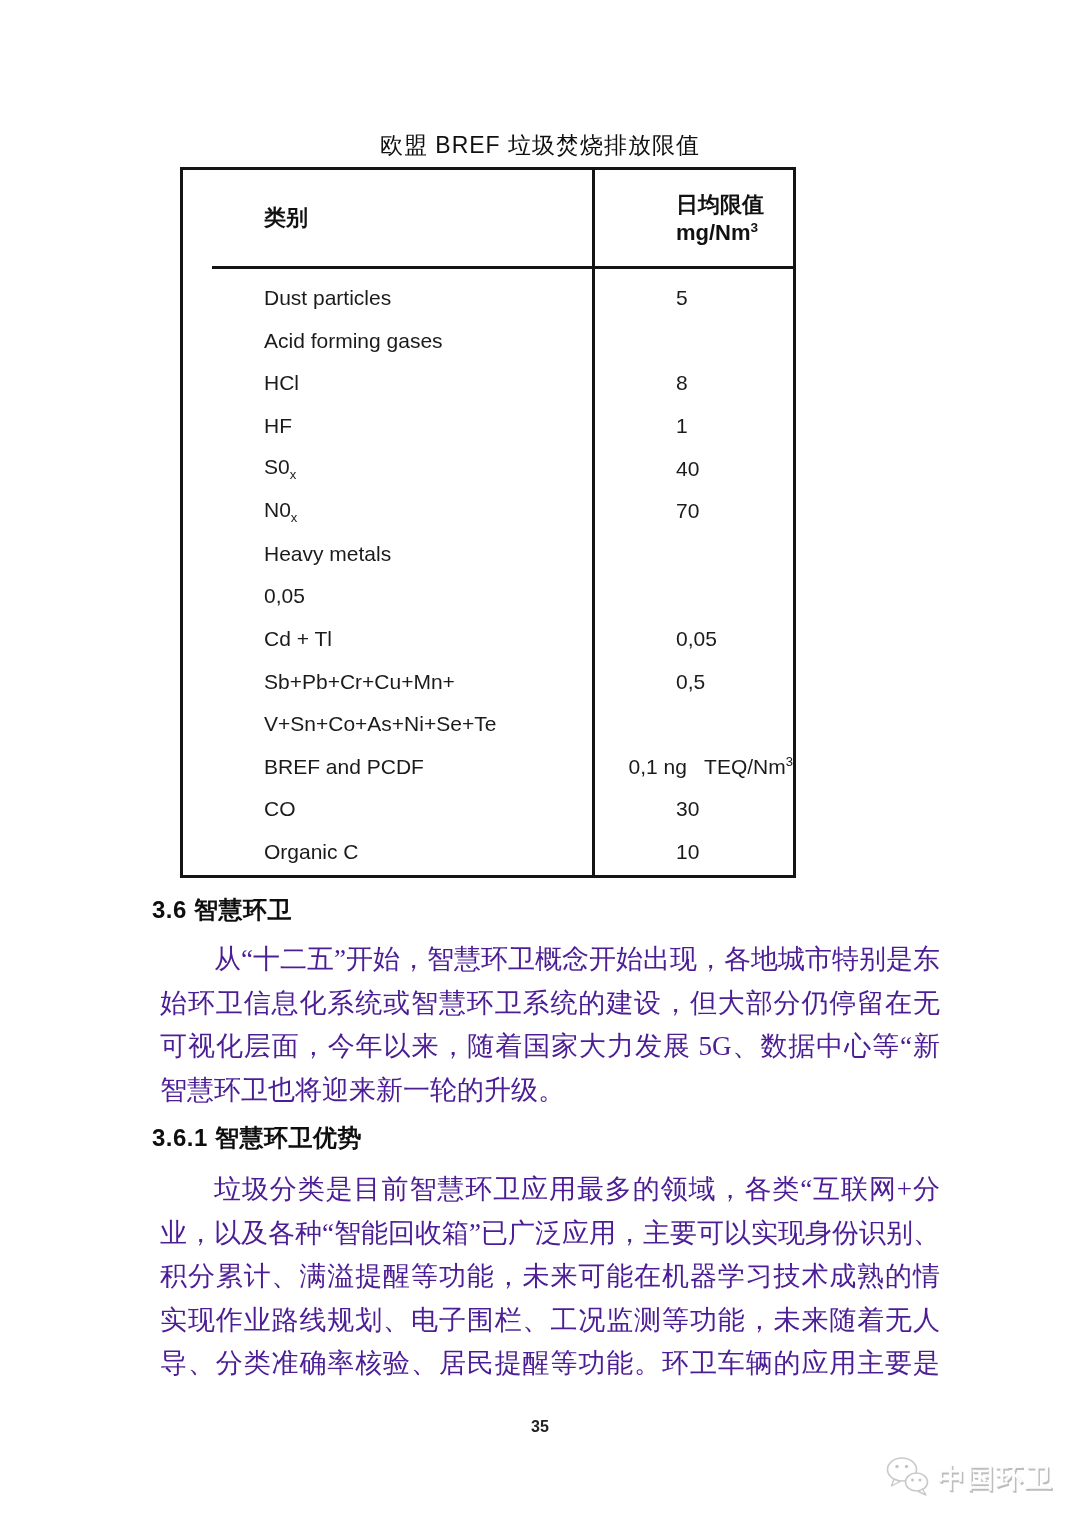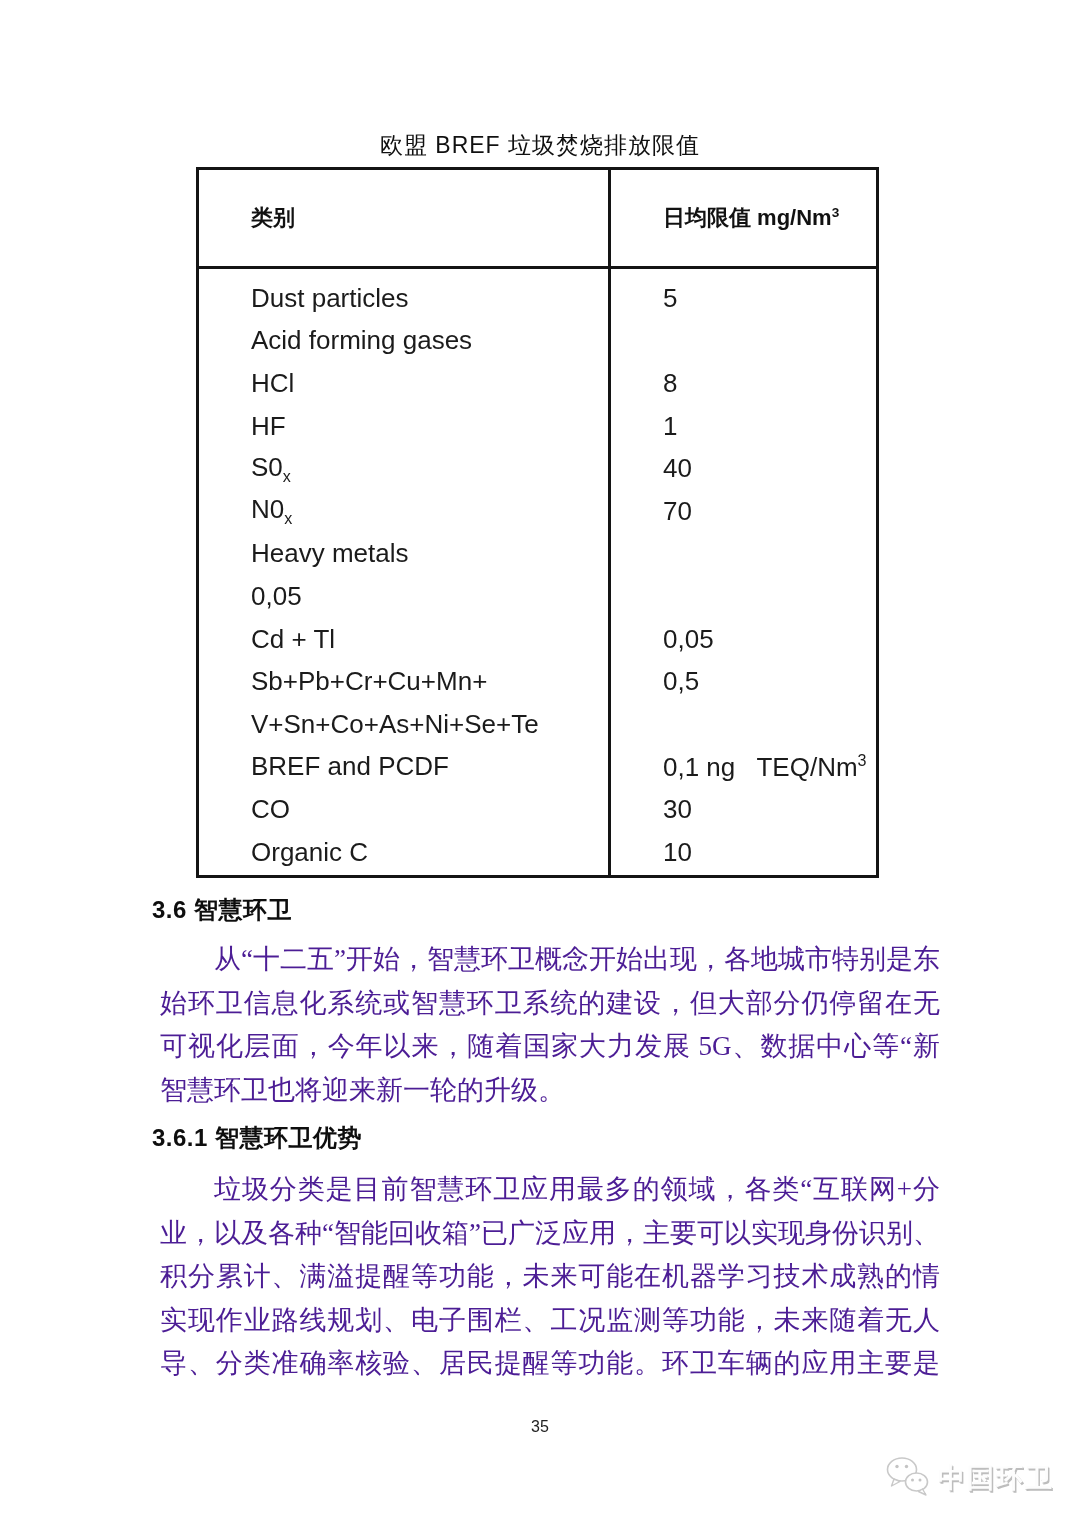--- a/index.html
+++ b/index.html
@@ -10,34 +10,34 @@
 
   
   .doc-title {
     position:absolute; left:180px; top:130px; width:720px;
     text-align:center; font-size:23px; font-weight:normal; color:#101010;
     letter-spacing:1px;
   }
 
   
   .tbl {
-    position:absolute; left:196px; top:167px; width:683px; height:711px;
-    box-sizing:border-box; border:3px solid #141414; background:#fff;
+    position:absolute; left:180px; top:167px; width:616px; height:711px;
+    box-sizing:border-box; border:3px solid #141414; background:#fff;padding-left:29px;
   }
   .tbl .vline {
     position:absolute; top:0; bottom:0; left:409px; width:3px; background:#141414;
   }
   .tbl-header {
     display:flex; height:96px; border-bottom:3px solid #141414;
     align-items:center; font-weight:bold; font-size:22px; color:#111;
   }
   .tbl-header .hc1 { width:412px; box-sizing:border-box; padding-left:52px; }
   .tbl-header .hc2 { flex:1; padding-left:52px; }
   .tbl-body { padding-top:8px; }
-  .trow { display:flex; height:42.6px; align-items:center; font-size:26px; color:#1b1b1b; }
+  .trow { display:flex; height:42.6px; align-items:center; font-size:21px; color:#1b1b1b; }
   .trow .c1 { width:412px; box-sizing:border-box; padding-left:52px; }
   .trow .c2 { flex:1; padding-left:52px; white-space:pre; }
   sub { font-size:0.62em; }
   sup { font-size:0.62em; }
 
   
   .sec-heading {
     position:absolute; left:152px; width:780px;
     font-size:24px; font-weight:bold; color:#0e0e0e; letter-spacing:0.5px;
   }
@@ -55,21 +55,21 @@
   .pline {
     height:43.6px; line-height:43.6px; overflow:hidden;
     text-align:justify; text-align-last:justify;
   }
   .pline.nojust { text-align:left; text-align-last:left; }
   .pline.indent { text-indent:2em; }
 
   
   .page-num {
     position:absolute; left:0; top:1418px; width:1080px;
-    text-align:center; font-size:16px; color:#222;
+    text-align:center; font-size:16px; color:#222;font-weight:bold;
   }
   .watermark {
     position:absolute; left:884px; top:1455px;
     display:flex; align-items:center; gap:8px;
   }
   .wm-text {
     font-size:27px; font-weight:bold; letter-spacing:2px;
     color:#fdfdfd;
     text-shadow:1.5px 1.5px 0 #bdbdbd, 0.5px 0.5px 0 #d6d6d6;
     white-space:nowrap;

